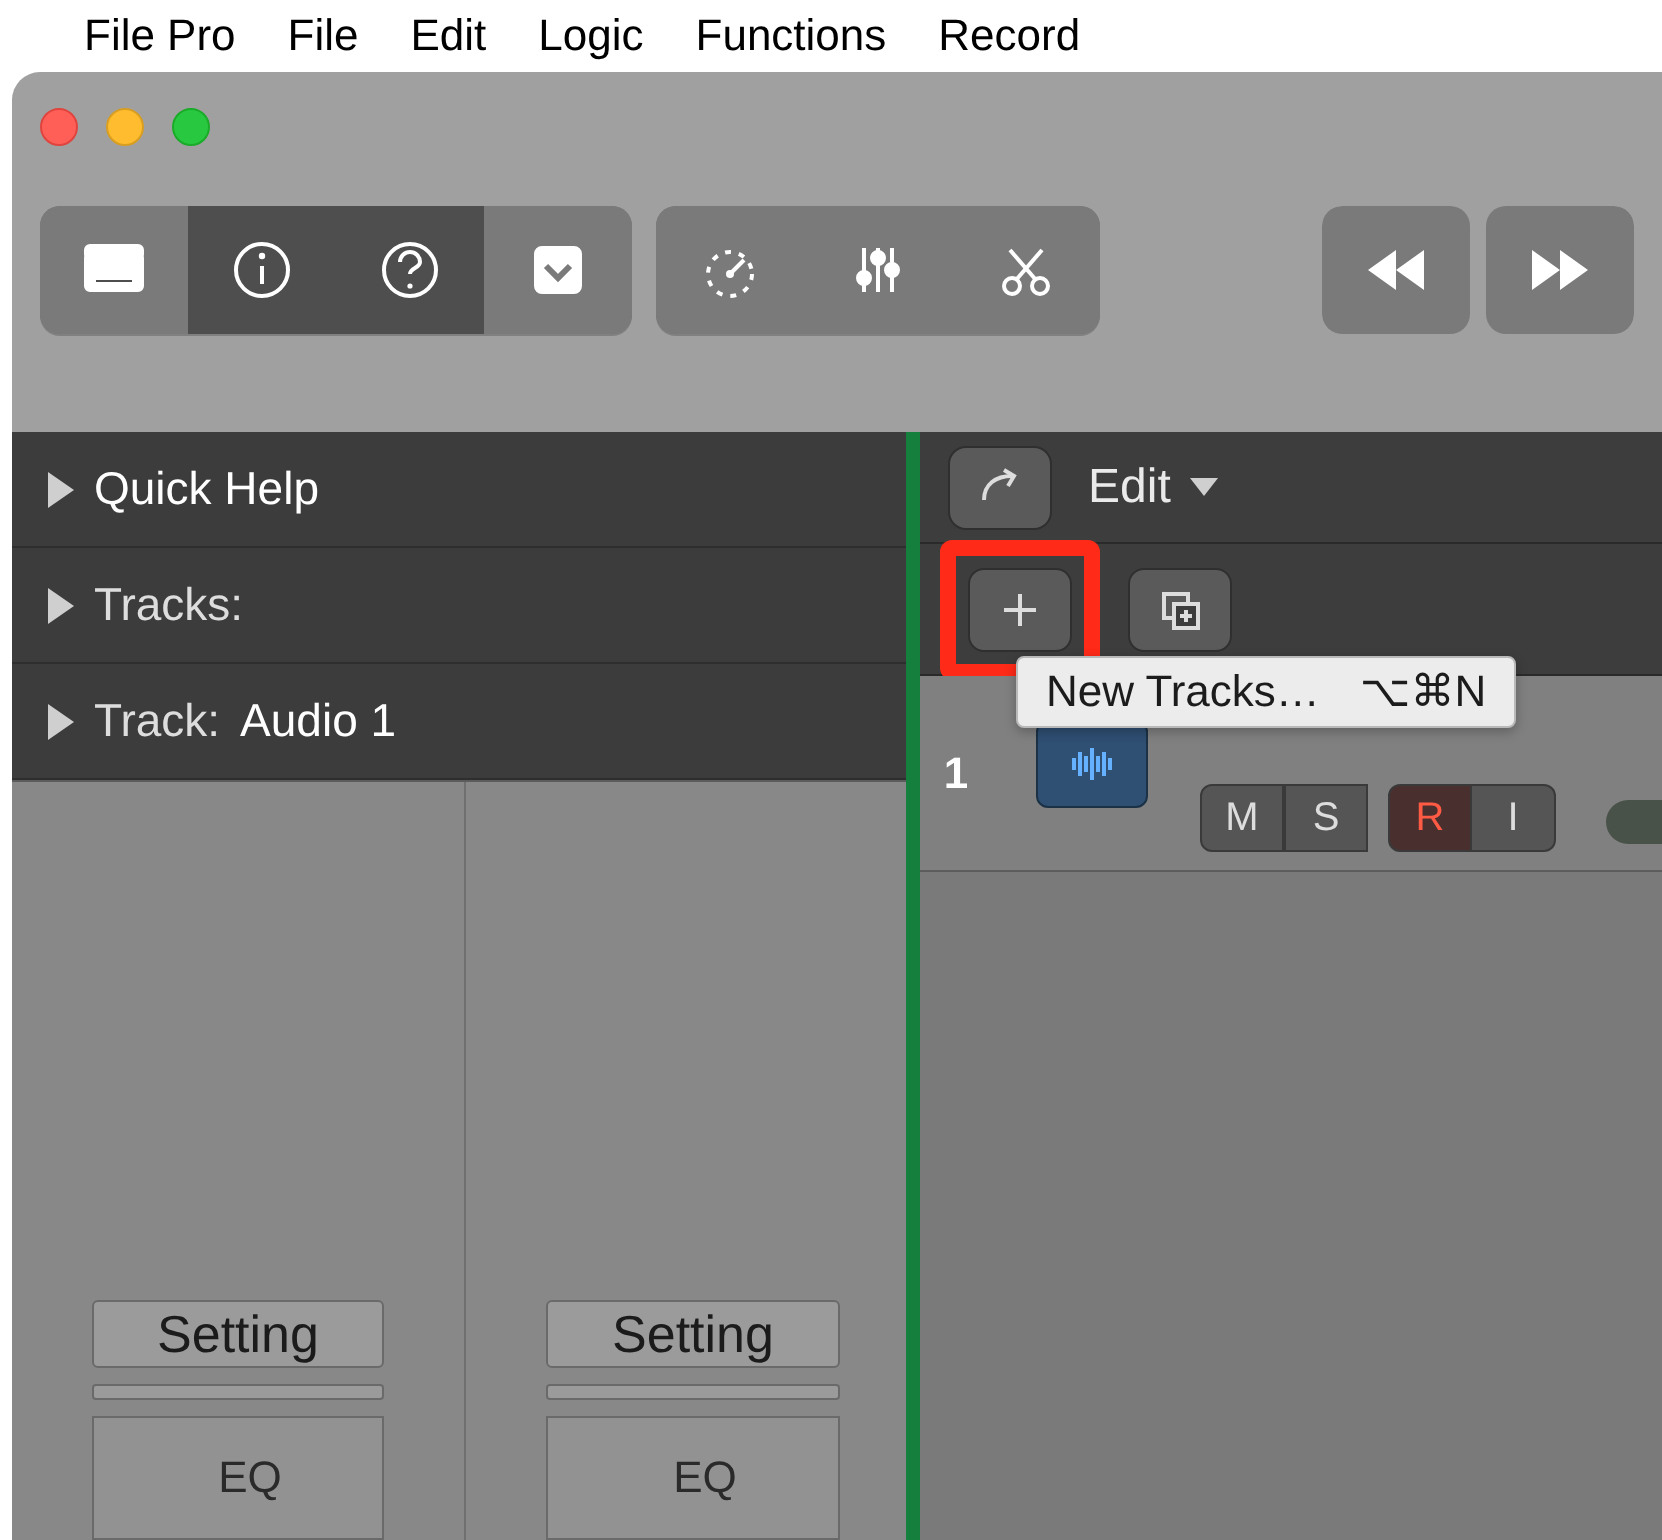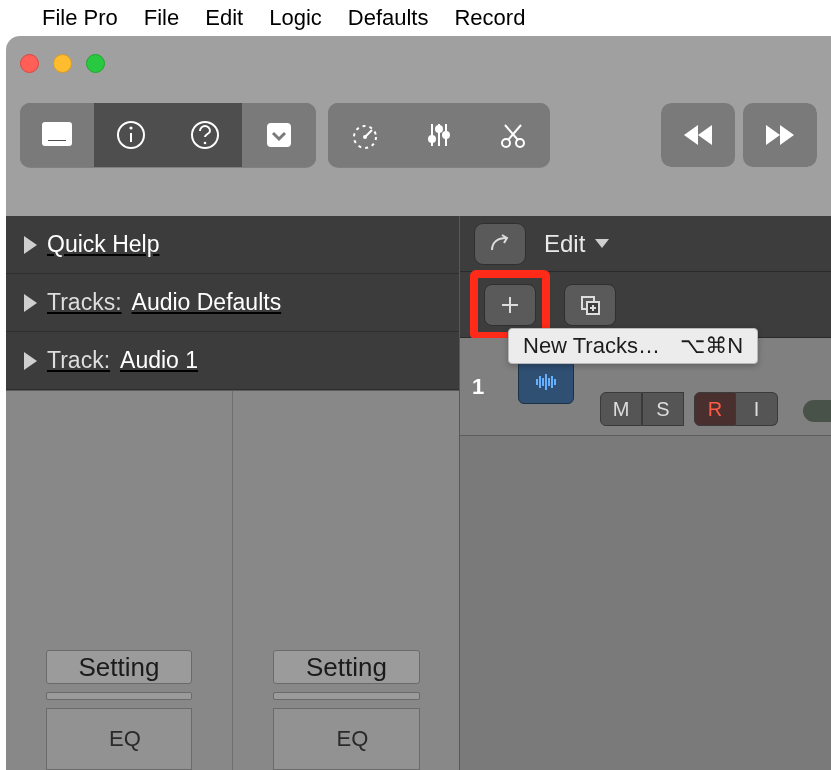--- a/index.html
+++ b/index.html
@@ -27,21 +27,21 @@
   .tbtn { width: 74px; height: 64px; display: flex; align-items: center; justify-content: center; background: #7a7a7a; color: #fff; }
   .tbtn.sep { background: #7a7a7a; border-radius: 10px; }
   .tbtn.active { background: #4e4e4e; }
   .tbtn svg { width: 36px; height: 36px; stroke: #fff; fill: none; stroke-width: 2; }
   .spacer { flex: 1; }
 
   
   .workspace { display: flex; position: absolute; top: 180px; left: 0; right: 0; bottom: 0; }
 
   
-  .inspector { width: 454px; background: #3b3b3b; border-right: 1px solid #15803d; display: flex; flex-direction: column; border-top-left-radius: 6px; text-decoration: underline; }
+  .inspector { width: 454px; background: #3b3b3b; border-right: 7px solid #15803d; display: flex; flex-direction: column; border-top-left-radius: 6px; }
   .inspector .row { height: 58px; display: flex; align-items: center; gap: 10px; padding: 0 18px; color: #ddd; font-size: 23px; background: #3c3c3c; border-bottom: 1px solid #2e2e2e; }
   .inspector .row .hl { color: #fff; font-weight: 500; }
   .inspector .tri { width: 0; height: 0; border-top: 9px solid transparent; border-bottom: 9px solid transparent; border-left: 13px solid #cfcfcf; }
   .channels { flex: 1; background: #888888; border-top: 1px solid #5c5c5c; position: relative; overflow: hidden; }
   .strip { position: absolute; top: 0; bottom: 0; width: 227px; background: #888888; }
   .strip.left { left: 0; border-right: 1px solid #6f6f6f; }
   .strip.right { left: 227px; }
   .strip .stack { position: absolute; left: 40px; right: 40px; bottom: 0; display: flex; flex-direction: column; gap: 8px; }
   .smallbtn { height: 34px; background: #9b9b9b; border: 1px solid #6a6a6a; border-radius: 3px; color: #1b1b1b; font-size: 26px; display: flex; align-items: center; justify-content: center; }
   .bar { height: 8px; background: #9b9b9b; border: 1px solid #6a6a6a; border-radius: 2px; }
@@ -80,21 +80,21 @@
 </style>
 </head>
 <body>
 
 <div class="menubar">
   <span class="apple"></span>
   <span class="appname item">File Pro</span>
   <span class="item">File</span>
   <span class="item">Edit</span>
   <span class="item">Logic</span>
-  <span class="item">Defaults</span>
+  <span class="item">Functions</span>
   <span class="item">Record</span>
 </div>
 
 <div class="window">
 
   <div class="titlebar">
     <div class="traffic">
       <div class="dot red"></div>
       <div class="dot yellow"></div>
       <div class="dot green"></div>
@@ -181,21 +181,20 @@
   <div class="workspace">
 
     <div class="inspector">
       <div class="row">
         <span class="tri"></span>
         <span class="hl">Quick Help</span>
       </div>
       <div class="row">
         <span class="tri"></span>
         <span>Tracks:</span>
-        <span class="hl">Audio Defaults</span>
       </div>
       <div class="row">
         <span class="tri"></span>
         <span>Track:</span>
         <span class="hl">Audio 1</span>
       </div>
 
       <div class="channels">
         <div class="strip left">
           <div class="stack">

